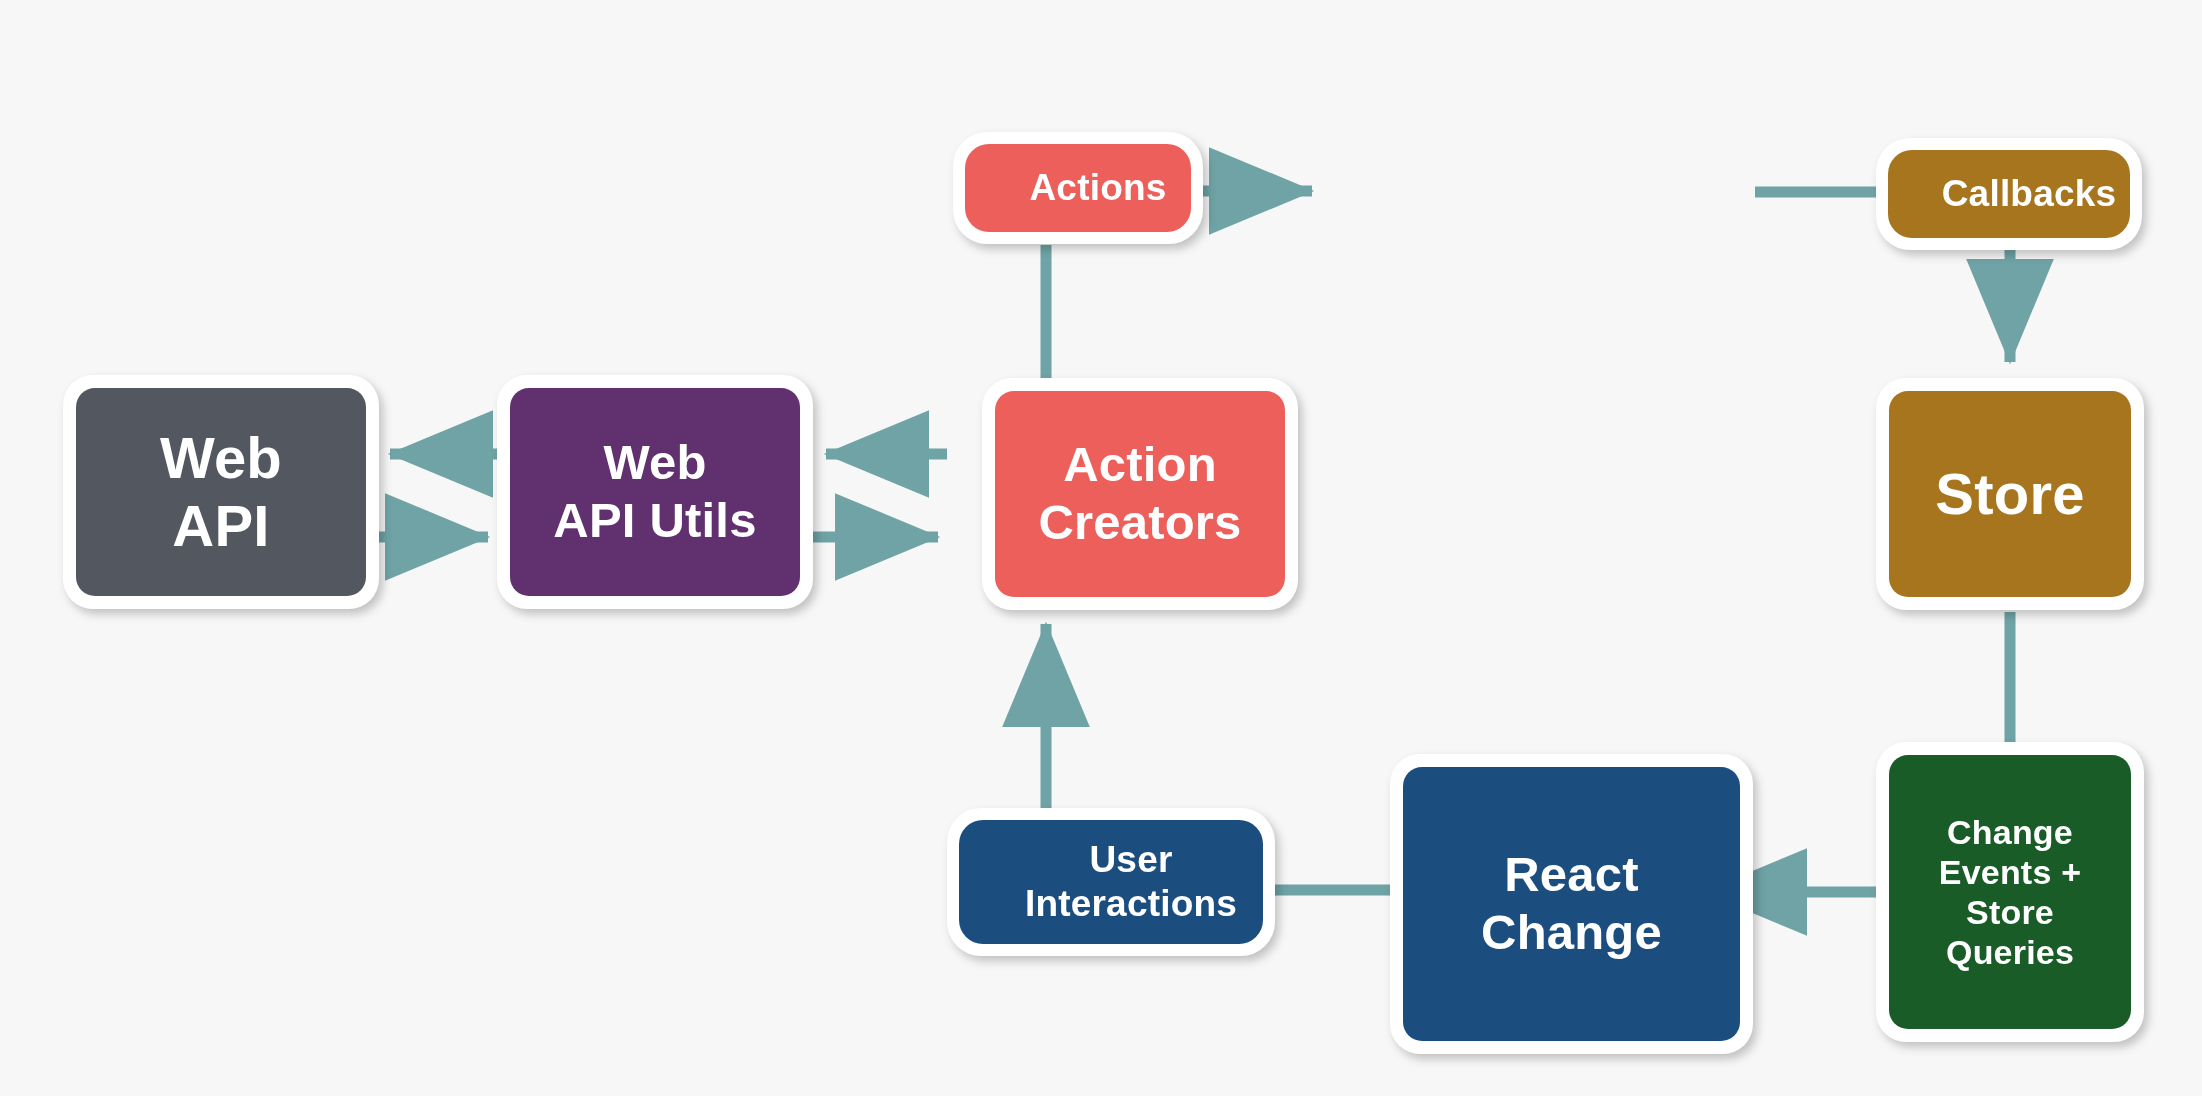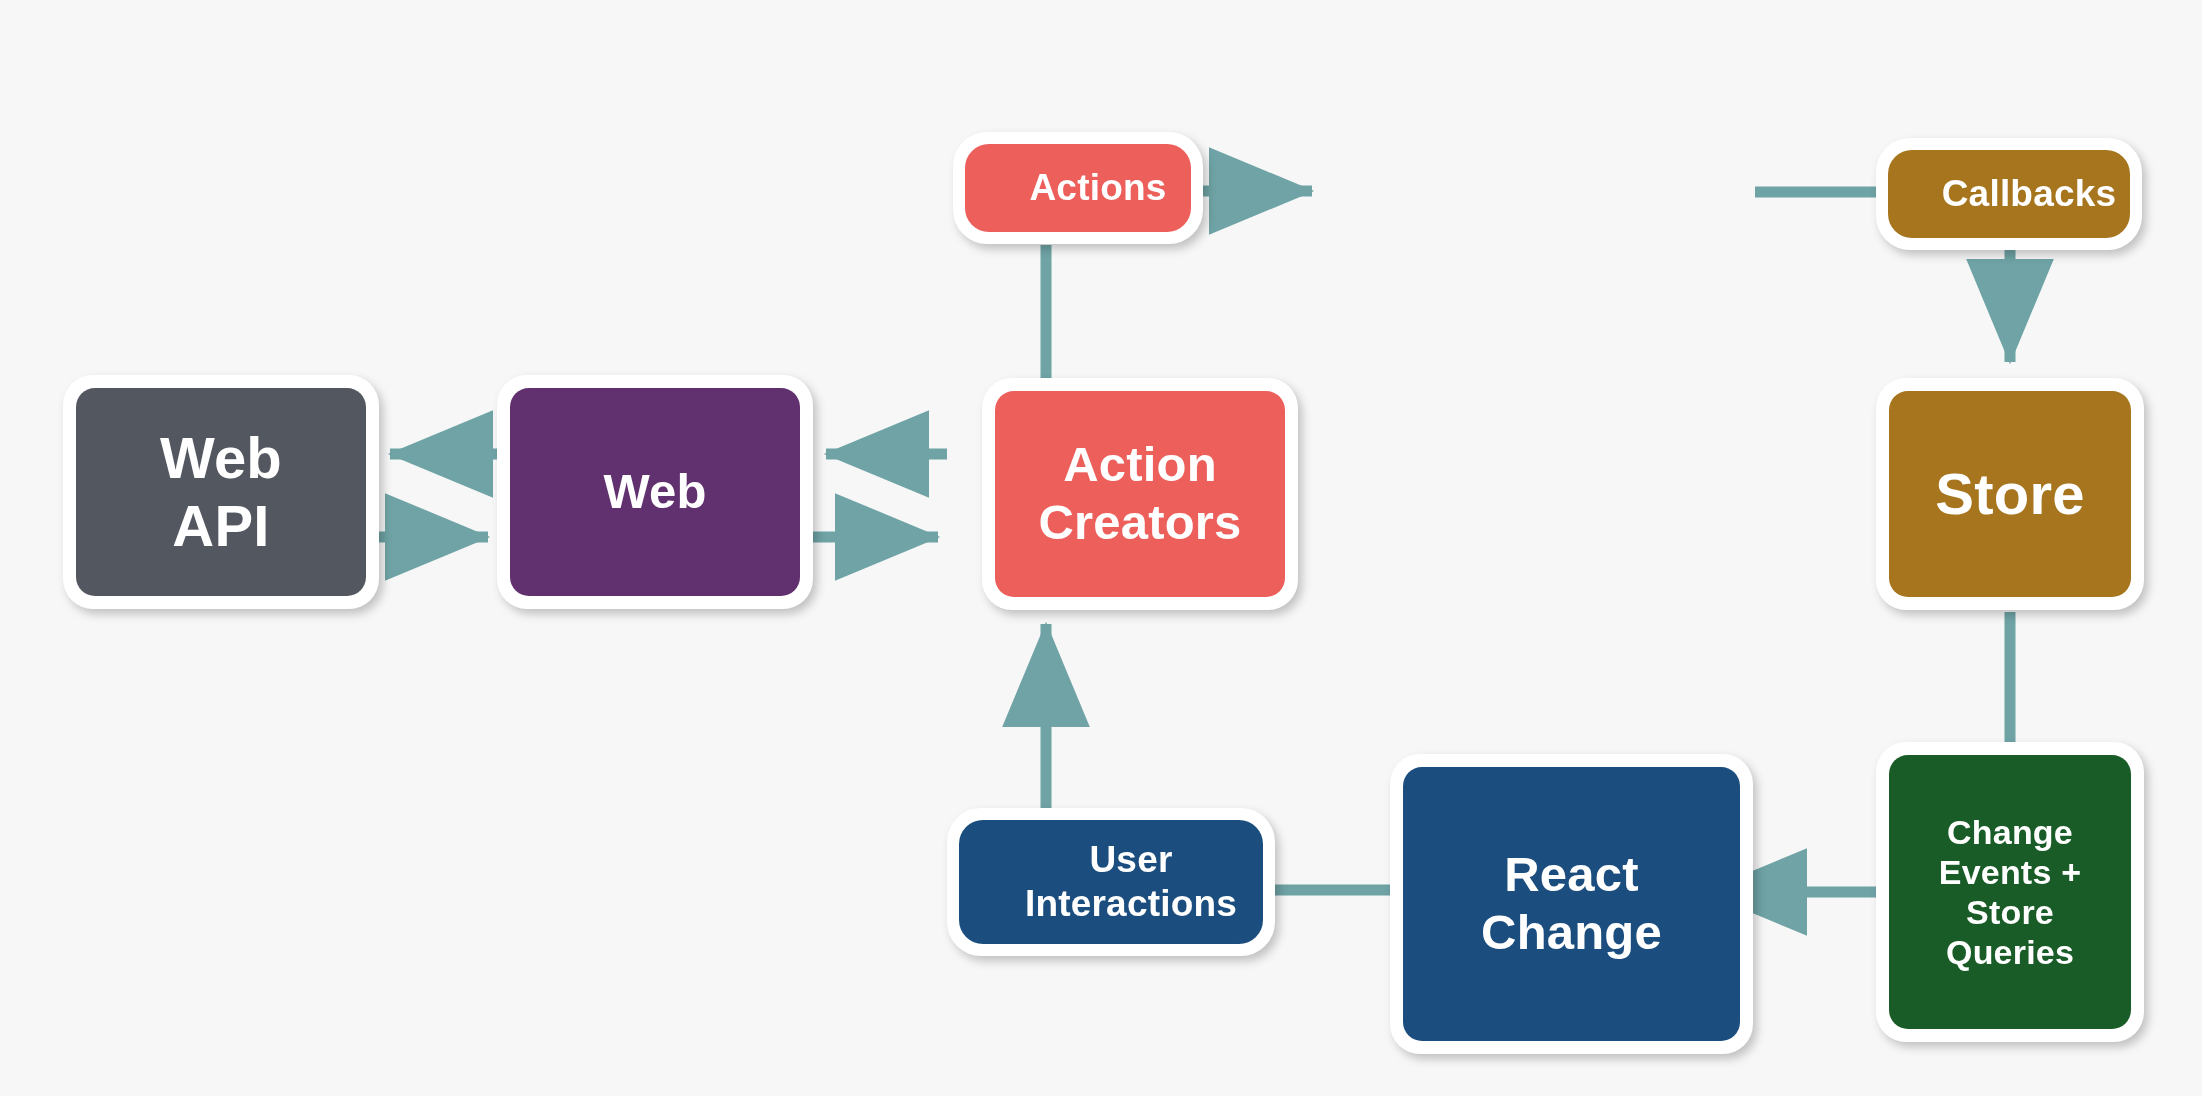--- a/index.html
+++ b/index.html
@@ -120,21 +120,21 @@
     <div class="fill fs-xl" style="background:#53575f">
       <span>
         <span>Web</span><br><span>API</span>
       </span>
     </div>
   </div>
 
   <div class="node" id="node-web-api-utils">
     <div class="fill fs-lg" style="background:#61306f">
       <span>
-        <span>Web</span><br>
+        <span>Web</span><br><span>API Utils</span>
       </span>
     </div>
   </div>
 
   <div class="node" id="node-action-creators">
     <div class="fill fs-lg" style="background:#ec5f5b">
       <span>
         <span>Action</span><br><span>Creators</span>
       </span>
     </div>

